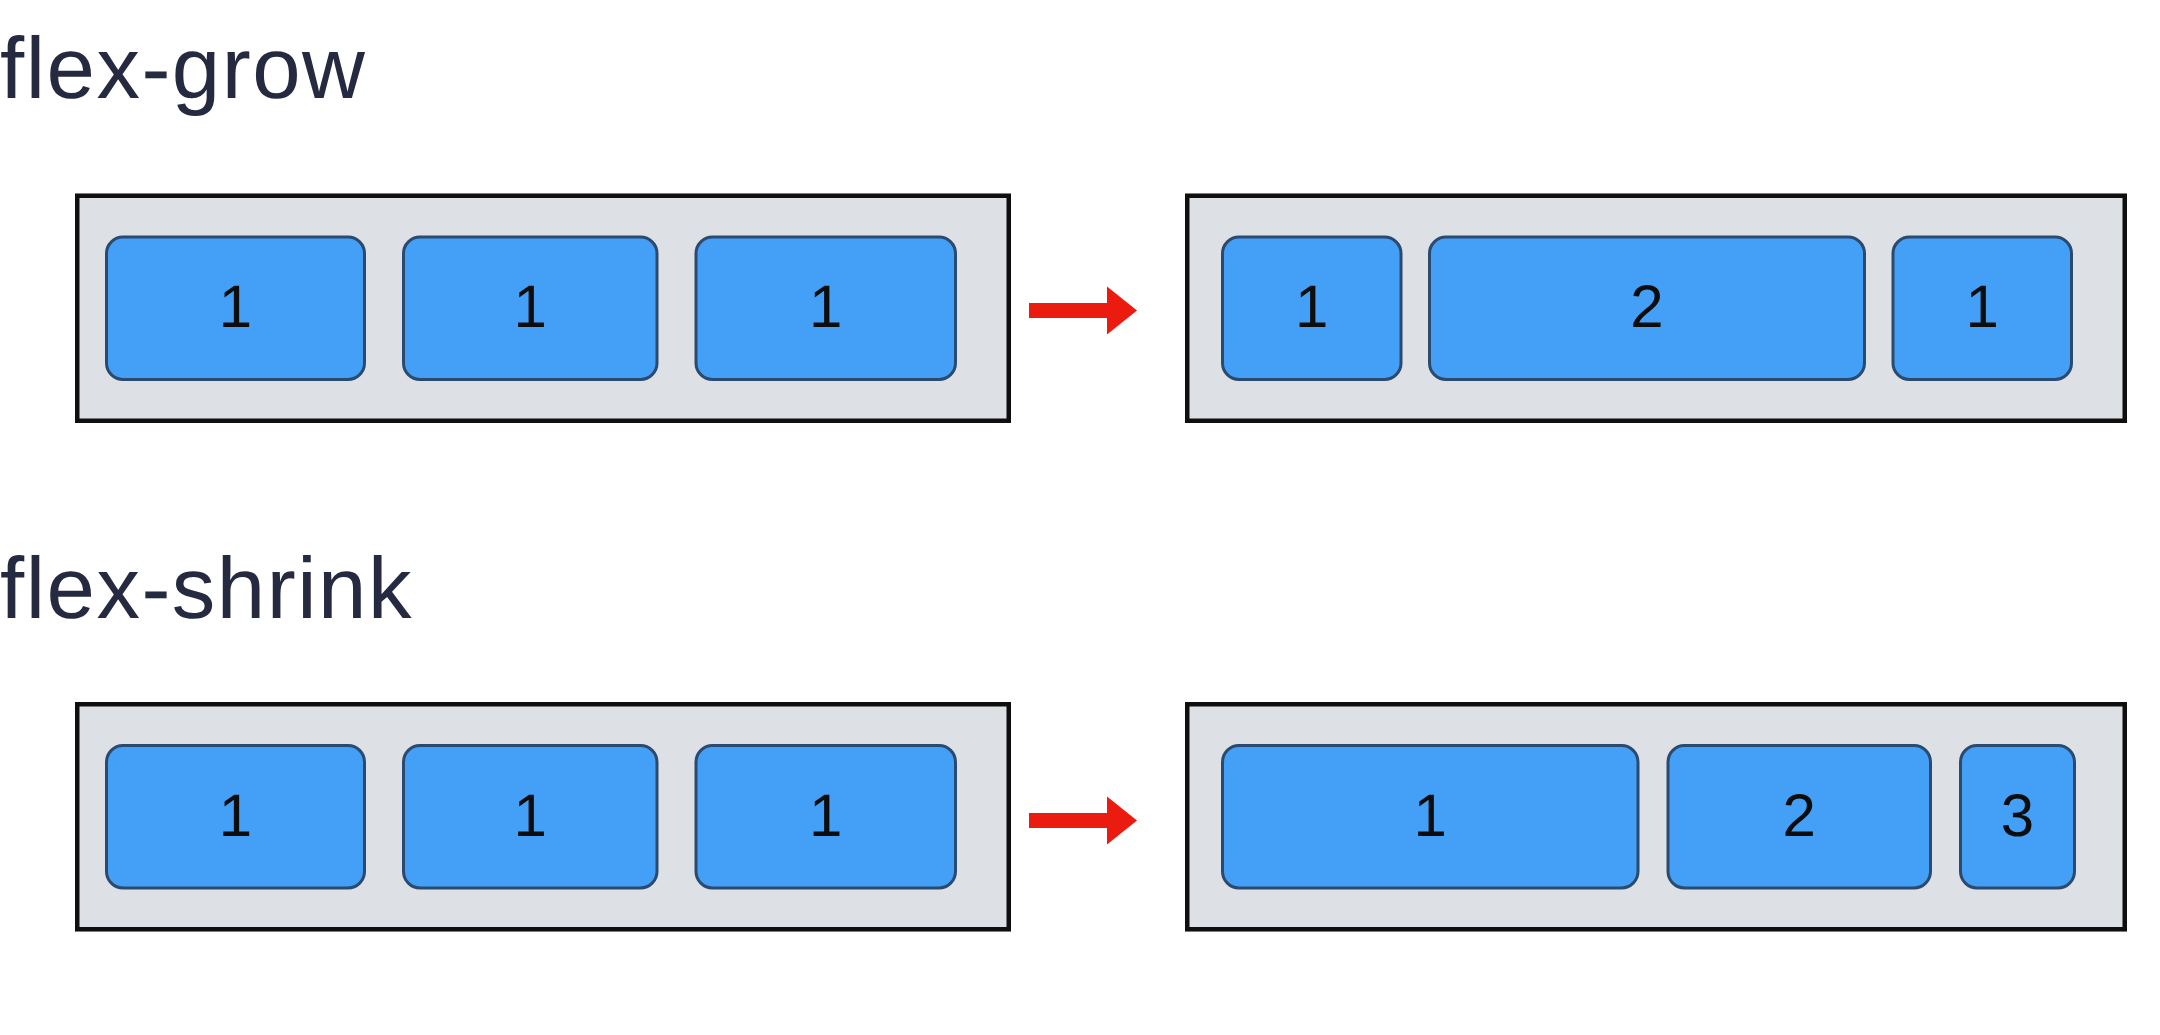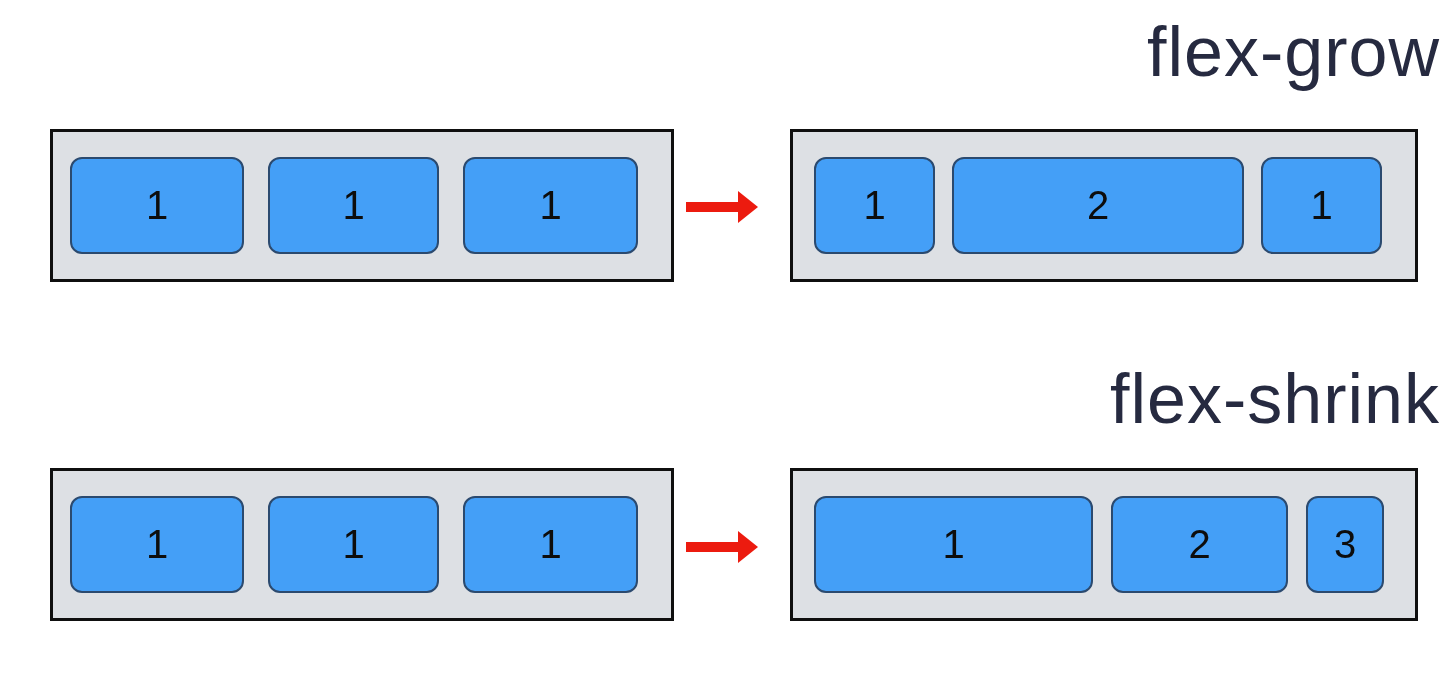--- a/index.html
+++ b/index.html
@@ -9,22 +9,22 @@
     height: 690px;
     background: #ffffff;
     font-family: "Liberation Sans", sans-serif;
     overflow: hidden;
     position: relative;
   }
   .title {
     position: absolute;
     left: 0;
     width: 1440px;
-    text-align: right;
-    font-size: 70px;
+    text-align: left;
+    font-size: 58px;
     letter-spacing: 1px;
     color: var(--title_text, #262a40);
     font-weight: 400;
   }
   #title-grow   { top: 12px; }
   #title-shrink { top: 359px; }
 
   .container {
     position: absolute;
     width: 601px;

